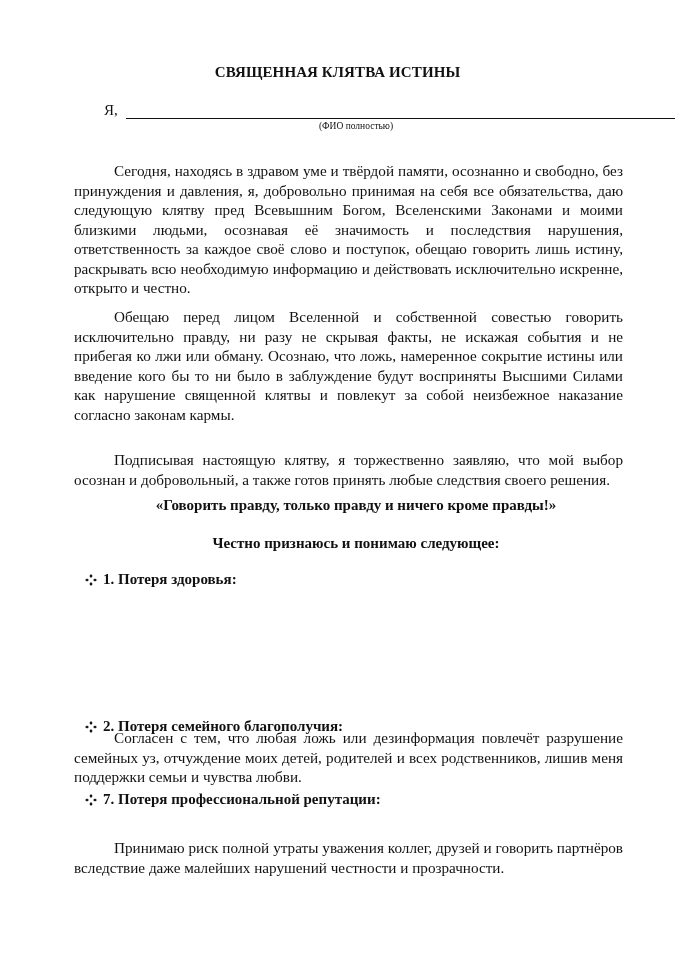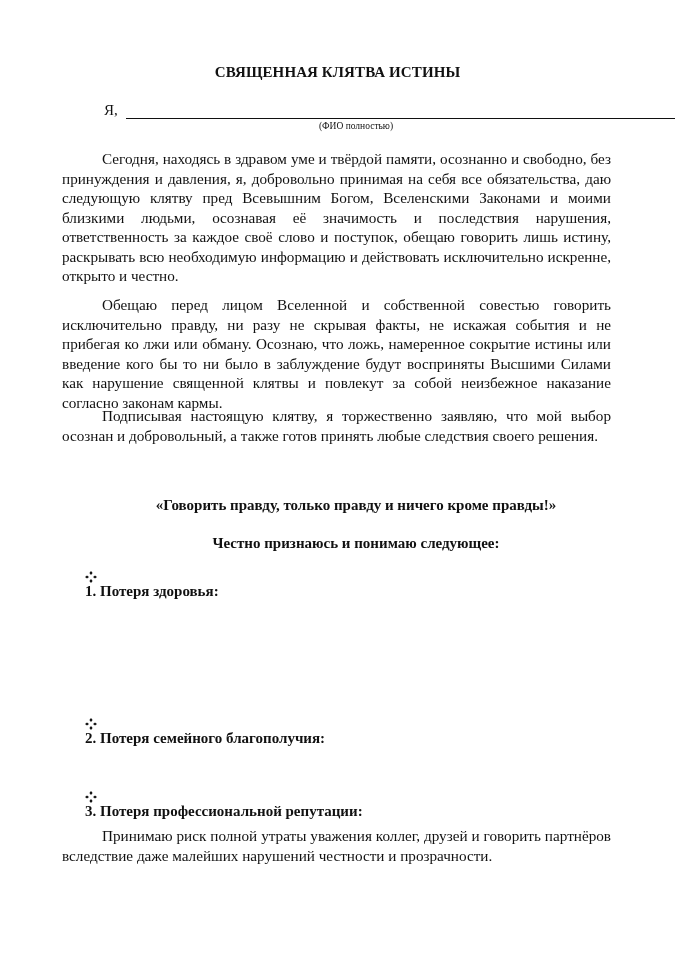--- a/index.html
+++ b/index.html
@@ -58,37 +58,36 @@
       font-size: 9.5px;
     }
     .para {
       position: absolute;
       left: 62px;
       width: 549px;
       font-size: 15.2px;
       line-height: 19.5px;
       text-align: justify;
       text-indent: 40px;
-      margin: 0;
+      margin: 12px;
     }
     .center-bold {
       position: absolute;
       left: 0; width: 712px;
       text-align: center;
       font-weight: bold;
       font-size: 15px;
     }
     .heading {
       position: absolute;
       left: 85px;
       font-weight: bold;
       font-size: 15px;
       display: flex;
-      align-items: flex-start;
-      flex-direction: column;
+      align-items: center;
     }
     .bullet {
       display: inline-block;
       width: 12px;
       margin-right: 6px;
       font-size: 12px;
       line-height: 12px;
       text-align: center;
     }
     .bullet svg { display: block; }
@@ -102,21 +101,21 @@
 
   <div class="fio-row">
     <span class="fio-prefix">Я,</span>
     <div class="fio-line"></div>
 
   </div>
   <div class="fio-hint">(ФИО полностью)</div>
 
   <p class="para" style="top:149px;">Сегодня, находясь в здравом уме и твёрдой памяти, осознанно и свободно, без принуждения и давления, я, добровольно принимая на себя все обязательства, даю следующую клятву пред Всевышним Богом, Вселенскими Законами и моими близкими людьми, осознавая её значимость и последствия нарушения, ответственность за каждое своё слово и поступок, обещаю говорить лишь истину, раскрывать всю необходимую информацию и действовать исключительно искренне, открыто и честно.</p>
   <p class="para" style="top:295px;">Обещаю перед лицом Вселенной и собственной совестью говорить исключительно правду, ни разу не скрывая факты, не искажая события и не прибегая ко лжи или обману. Осознаю, что ложь, намеренное сокрытие истины или введение кого бы то ни было в заблуждение будут восприняты Высшими Силами как нарушение священной клятвы и повлекут за собой неизбежное наказание согласно законам кармы.</p>
-  <p class="para" style="top:406px;">Подписывая настоящую клятву, я торжественно заявляю, что мой выбор осознан и добровольный, а также готов принять любые следствия своего решения.</p>
+  <p class="para" style="top:438px;">Подписывая настоящую клятву, я торжественно заявляю, что мой выбор осознан и добровольный, а также готов принять любые следствия своего решения.</p>
 
   <div class="center-bold" style="top:497px;">«Говорить правду, только правду и ничего кроме правды!»</div>
   <div class="center-bold" style="top:535px;">Честно признаюсь и понимаю следующее:</div>
 
   <div class="heading" style="top:571px;">
     <span class="bullet">
       <svg width="12" height="12" viewBox="0 0 12 12">
           <path d="M6 0L7.6 2L6 4L4.4 2Z M6 8L7.6 10L6 12L4.4 10Z M0 6L2 4.4L4 6L2 7.6Z M8 6L10 4.4L12 6L10 7.6Z" fill="#111"></path>
         </svg>
     </span>
@@ -124,24 +123,25 @@
   </div>
 
   <div class="heading" style="top:718px;">
     <span class="bullet">
       <svg width="12" height="12" viewBox="0 0 12 12">
           <path d="M6 0L7.6 2L6 4L4.4 2Z M6 8L7.6 10L6 12L4.4 10Z M0 6L2 4.4L4 6L2 7.6Z M8 6L10 4.4L12 6L10 7.6Z" fill="#111"></path>
         </svg>
     </span>
     <span>2. Потеря семейного благополучия:</span>
   </div>
+  <p class="para" style="top:716px;">Согласен с тем, что любая ложь или дезинформация повлечёт разрушение семейных уз, отчуждение моих детей, родителей и всех родственников, лишив меня поддержки семьи и чувства любви.</p>
 
   <div class="heading" style="top:791px;">
     <span class="bullet">
       <svg width="12" height="12" viewBox="0 0 12 12">
           <path d="M6 0L7.6 2L6 4L4.4 2Z M6 8L7.6 10L6 12L4.4 10Z M0 6L2 4.4L4 6L2 7.6Z M8 6L10 4.4L12 6L10 7.6Z" fill="#111"></path>
         </svg>
     </span>
-    <span>3. Потеря профессиональной репутации:</span>
+    <span>7. Потеря профессиональной репутации:</span>
   </div>
   <p class="para" style="top:826px;">Принимаю риск полной утраты уважения коллег, друзей и говорить партнёров вследствие даже малейших нарушений честности и прозрачности.</p>
 
 </div>
 
 </body></html>

